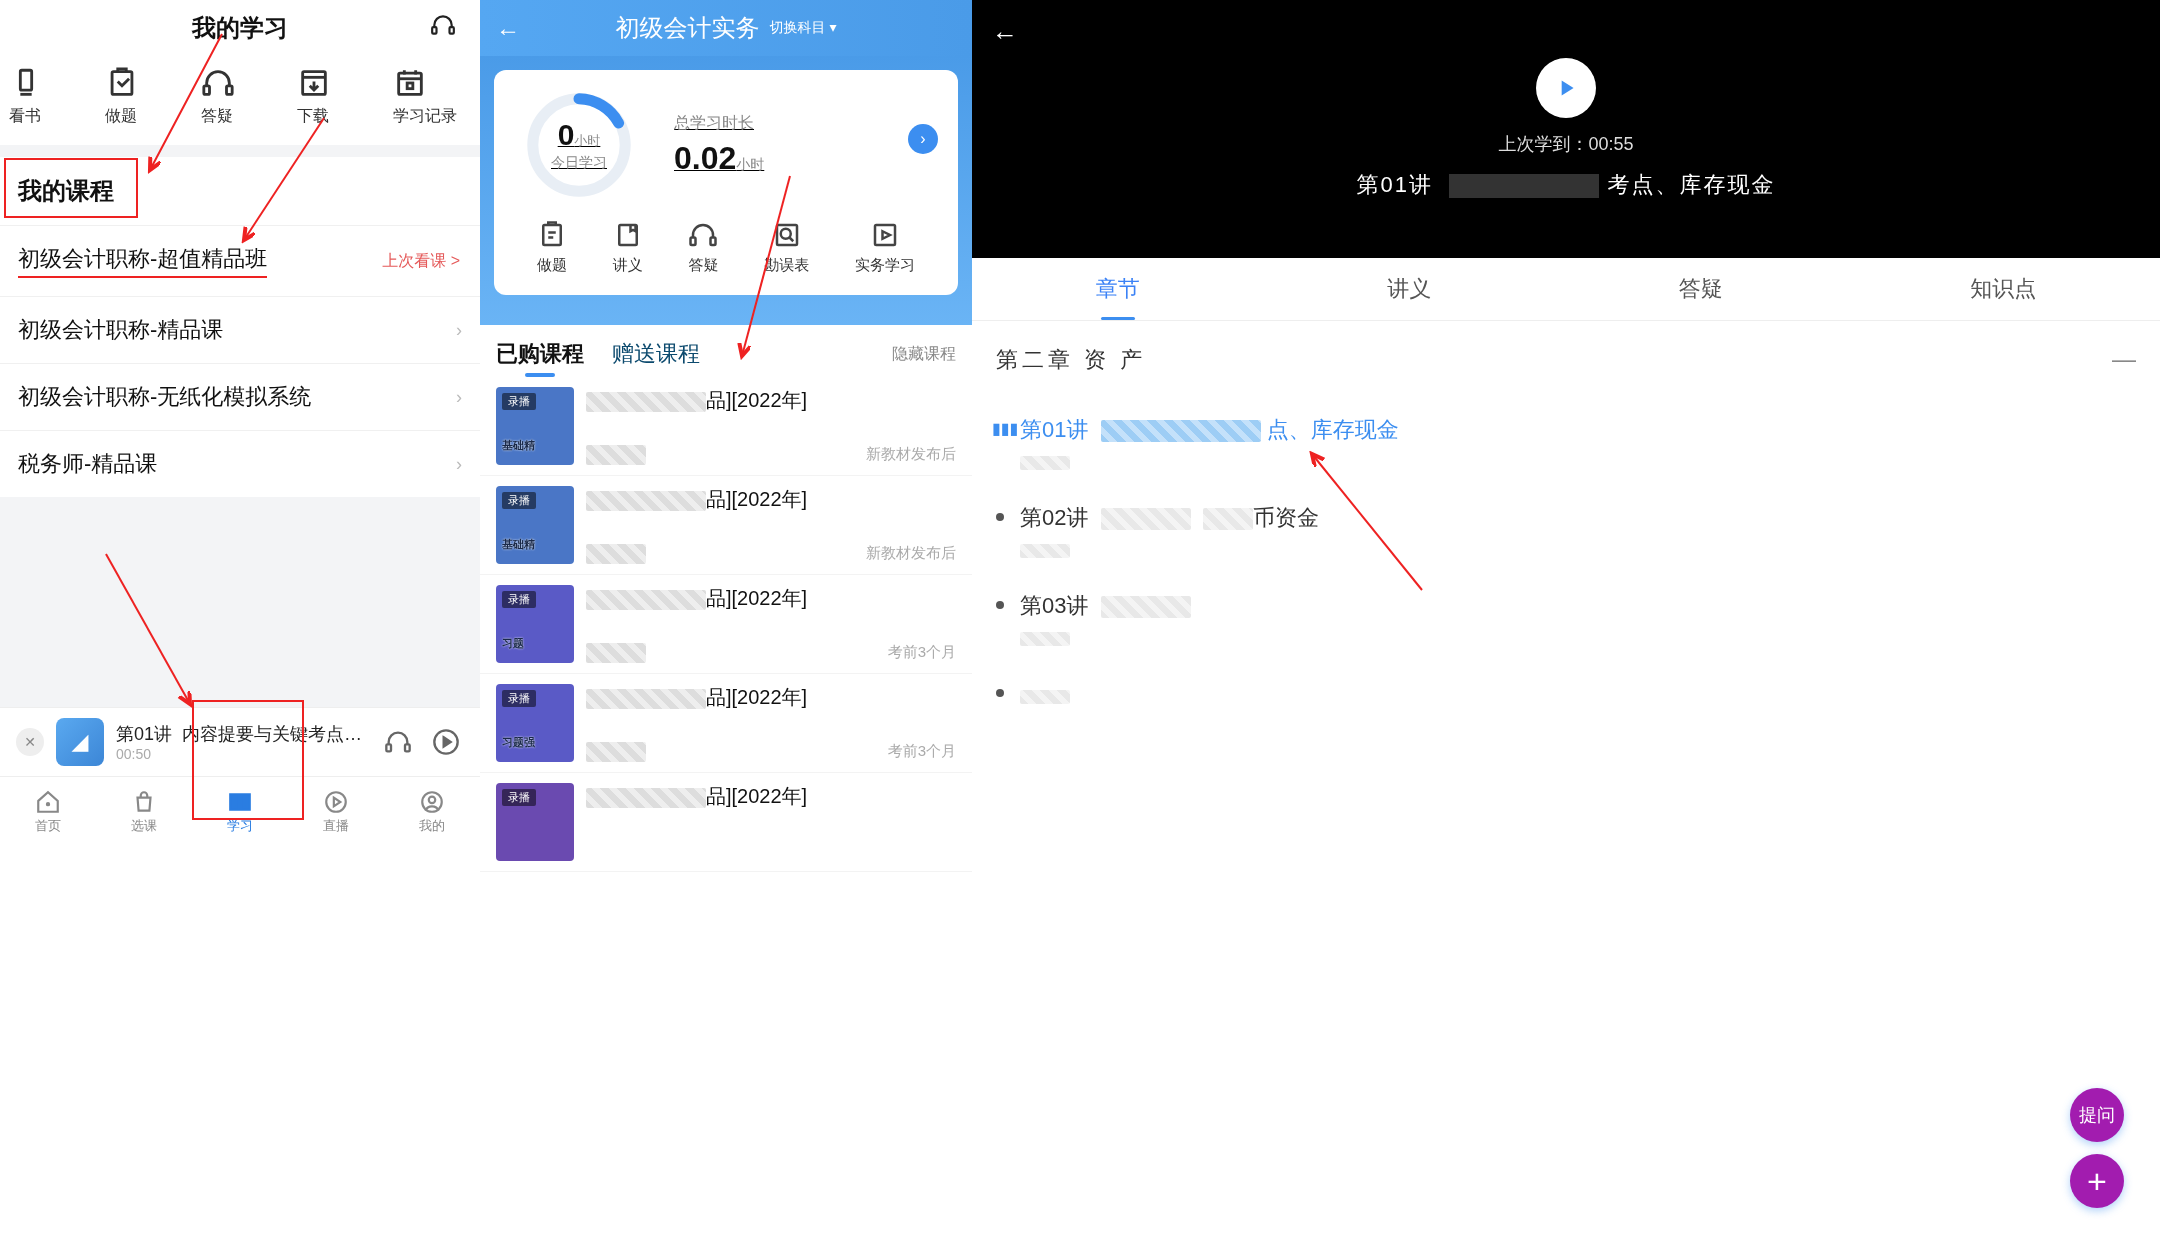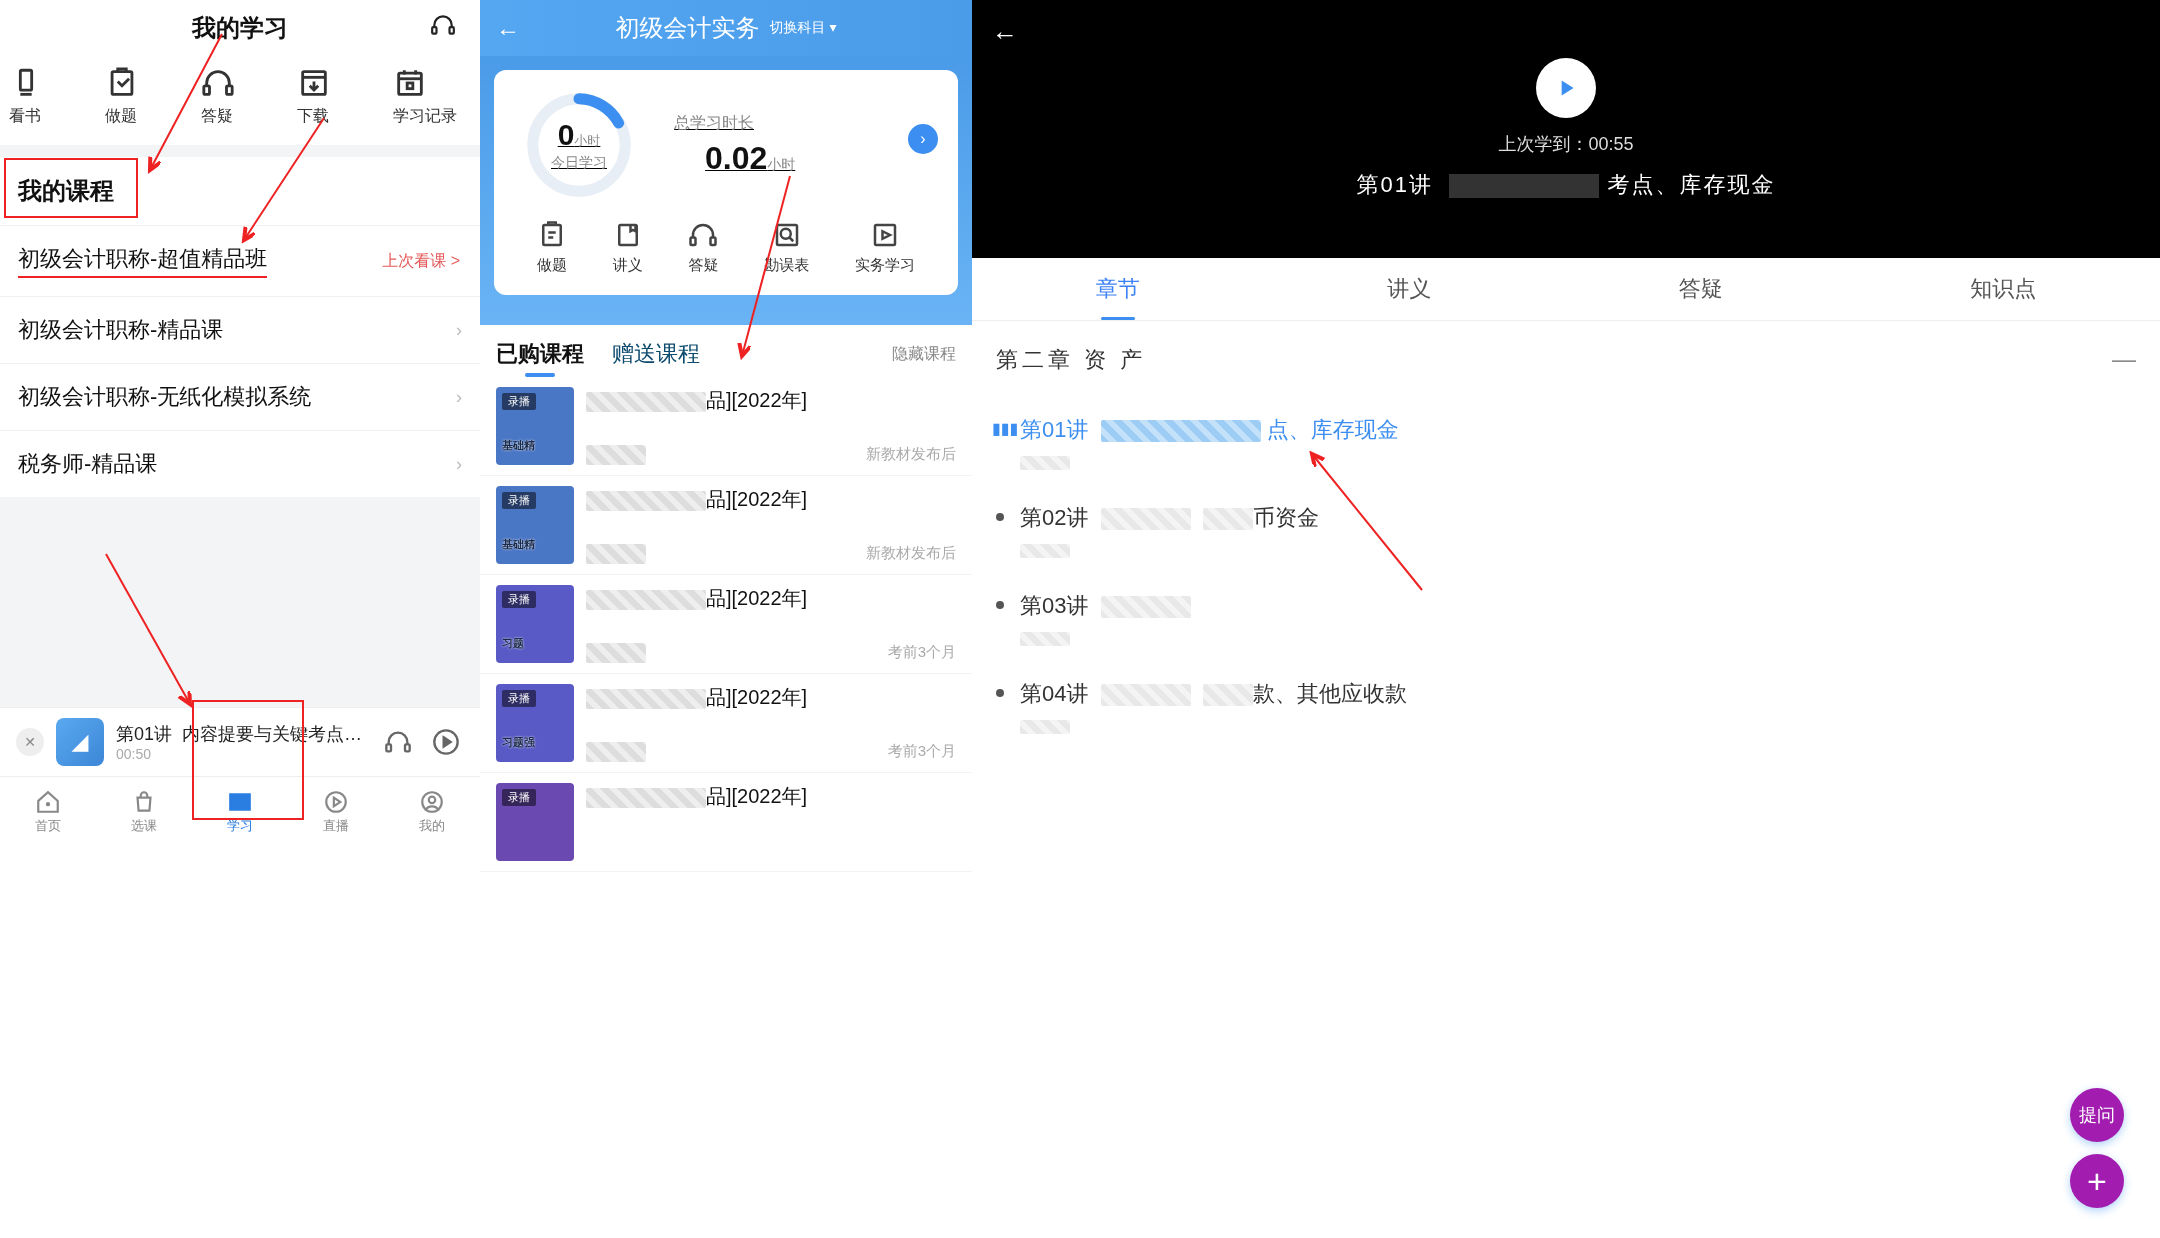--- a/index.html
+++ b/index.html
@@ -52,21 +52,21 @@
 .p2-bluezone { background: linear-gradient(180deg,#4a9be8,#6ab4f5); padding: 14px 14px 30px; }
 .p2-card { background: #fff; border-radius: 12px; padding: 20px; }
 .p2-stats { display: flex; align-items: center; gap: 40px; position: relative; padding-left: 10px; text-decoration: underline; }
 .p2-dial { width: 110px; height: 110px; position: relative; display: flex; flex-direction: column; align-items: center; justify-content: center; }
 .p2-dial svg { position: absolute; inset: 0; }
 .p2-dial-num { font-size: 30px; font-weight: 600; color: #111; }
 .p2-dial-unit { font-size: 13px; color: #888; }
 .p2-dial-label { font-size: 14px; color: #888; margin-top: 2px; }
 .p2-total { display: flex; flex-direction: column; gap: 6px; }
 .p2-total-label { font-size: 16px; color: #888; }
-.p2-total-num { font-size: 32px; font-weight: 600; color: #111; margin-left: 31px; }
+.p2-total-num { font-size: 32px; font-weight: 600; color: #111; }
 .p2-total-unit { font-size: 14px; color: #888; }
 .p2-go { position: absolute; right: 0; top: 34px; width: 30px; height: 30px; border-radius: 15px; background: #3c8ef0; display: flex; align-items: center; justify-content: center; color: #fff; }
 .p2-actions { display: flex; justify-content: space-around; margin-top: 20px; }
 .p2-act { display: flex; flex-direction: column; align-items: center; gap: 6px; }
 .p2-act svg { width: 30px; height: 30px; stroke: #444; stroke-width: 2; fill: none; }
 .p2-act span { font-size: 15px; color: #333; }
 .p2-tabs { display: flex; align-items: center; padding: 14px 16px 8px; gap: 28px; }
 .p2-tab { font-size: 22px; color: #0c4a6e; position: relative; }
 .p2-tab.active { color: #111; font-weight: 600; }
 .p2-tab.active::after { content: ""; position: absolute; bottom: -8px; left: 50%; transform: translateX(-50%); width: 30px; height: 4px; background: #3c8ef0; border-radius: 2px; }
@@ -426,21 +426,20 @@
     <div class="p3-lec-title"><span>第02讲</span>&nbsp;&nbsp;<span class="p3-lec-mos" style="width:90px"></span>&nbsp;&nbsp;<span class="p3-lec-mos" style="width:50px"></span><span>币资金</span></div>
     <div style="margin-top:8px"><span class="p3-lec-mos" style="width:50px;height:14px"></span></div>
   </div>
   <div class="p3-lec">
     <span class="p3-bullet"></span>
     <div class="p3-lec-title"><span>第03讲</span>&nbsp;&nbsp;<span class="p3-lec-mos" style="width:90px"></span></div>
     <div style="margin-top:8px"><span class="p3-lec-mos" style="width:50px;height:14px"></span></div>
   </div>
   <div class="p3-lec">
     <span class="p3-bullet"></span>
-    <div class="p3-lec-title"><span>第04讲</span>&nbsp;&nbsp;<span class="p3-lec-mos" style="width:90px"></span>&nbsp;&nbsp;<span class="p3-lec-mos" style="width:50px"></span><span>款、其他应收款</span></div>
     <div style="margin-top:8px"><span class="p3-lec-mos" style="width:50px;height:14px"></span></div>
   </div>
 
   <div class="p3-fab p3-fab-ask">提问</div>
   <div class="p3-fab p3-fab-plus">+</div>
 
   <svg class="annot" style="left:0;top:0;width:500px;height:700px;">
     <defs>
         <marker id="ah3" markerWidth="8" markerHeight="8" refX="6" refY="3" orient="auto">
           <path d="M0,0 L6,3 L0,6" class="red-line"></path>

